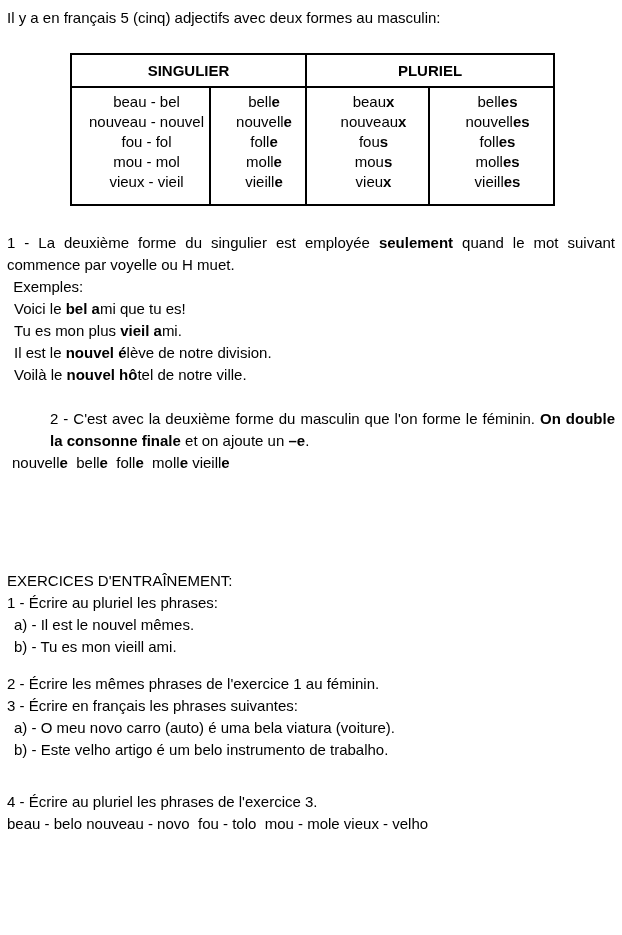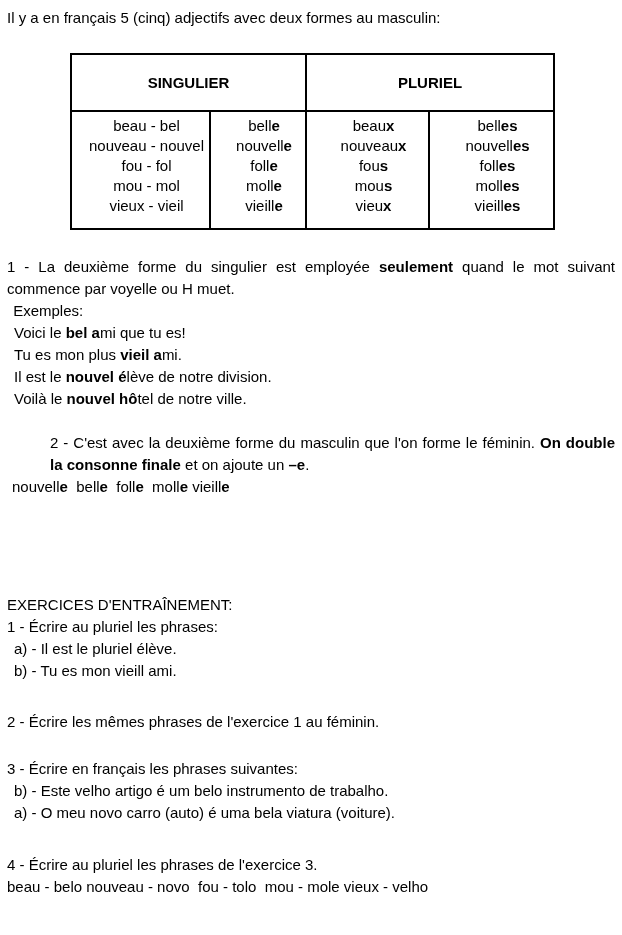--- a/index.html
+++ b/index.html
@@ -21,31 +21,31 @@
   .adj-table {
     border-collapse:collapse;
     table-layout:fixed;
     width:483px;
     margin:24px 0 0 63px;
   }
   .adj-table th, .adj-table td {
     border:2px solid #000000;
     text-align:center;
     font-size:15px;
-    padding:16px;
+    padding:4px;
   }
   .adj-table thead th { font-weight:bold; height:23px; line-height:23px; }
   .adj-table td { vertical-align:top; padding:4px 0 12px 12px; }
   .cell-line { line-height:20px; }
 
   .rule1 { margin-top:26px; }
   .rule2 { margin-top:22px;margin-left:43px; }
   .exercises-heading { margin-top:96px; }
-  .gap-ex2 { margin-top:29px; }
-  .gap-ex3 { margin-top:25px; }
+  .gap-ex2 { margin-top:15px; }
+  .gap-ex3 { }
   .gap-ex4 { margin-top:30px; }
   .gap-vocab { margin-top:27px; }
 </style>
 </head>
 <body>
 
 <div class="page">
 
   <p class="line">Il y a en français 5 (cinq) adjectifs avec deux formes au masculin:</p>
 
@@ -101,26 +101,26 @@
   <p class="line indent-sm">Voici le <b>bel a</b>mi que tu es!</p>
   <p class="line indent-sm">Tu es mon plus <b>vieil a</b>mi.</p>
   <p class="line indent-sm">Il est le <b>nouvel é</b>lève de notre division.</p>
   <p class="line indent-sm">Voilà le <b>nouvel hô</b>tel de notre ville.</p>
 
   <p class="para rule2">2 - C'est avec la deuxième forme du masculin que l'on forme le féminin. <b>On double la consonne finale</b> et on ajoute un <b>–e</b>.</p>
   <p class="line indent-xxs">nouvell<b>e</b>  bell<b>e</b>  foll<b>e</b>  moll<b>e</b> vieill<b>e</b></p>
 
   <p class="line exercises-heading">EXERCICES D'ENTRAÎNEMENT:</p>
   <p class="line">1 - Écrire au pluriel les phrases:</p>
-  <p class="line indent-sm">a) - Il est le pluriel élève.</p>
+  <p class="line indent-sm">a) - Il est le nouvel mêmes.</p>
   <p class="line indent-sm">b) - Tu es mon vieill ami.</p>
 
   <p class="line gap-ex2">2 - Écrire les mêmes phrases de l'exercice 1 au féminin.</p>
 
   <p class="line gap-ex3">3 - Écrire en français les phrases suivantes:</p>
+  <p class="line indent-sm">a) - O meu novo carro (auto) é uma bela viatura (voiture).</p>
   <p class="line indent-sm">b) - Este velho artigo é um belo instrumento de trabalho.</p>
-  <p class="line indent-sm">a) - O meu novo carro (auto) é uma bela viatura (voiture).</p>
 
   <p class="line gap-ex4">4 - Écrire au pluriel les phrases de l'exercice 3.</p>
 
   <p class="line">beau - belo nouveau - novo  fou - tolo  mou - mole vieux - velho</p>
 
 </div>
 
 </body></html>

